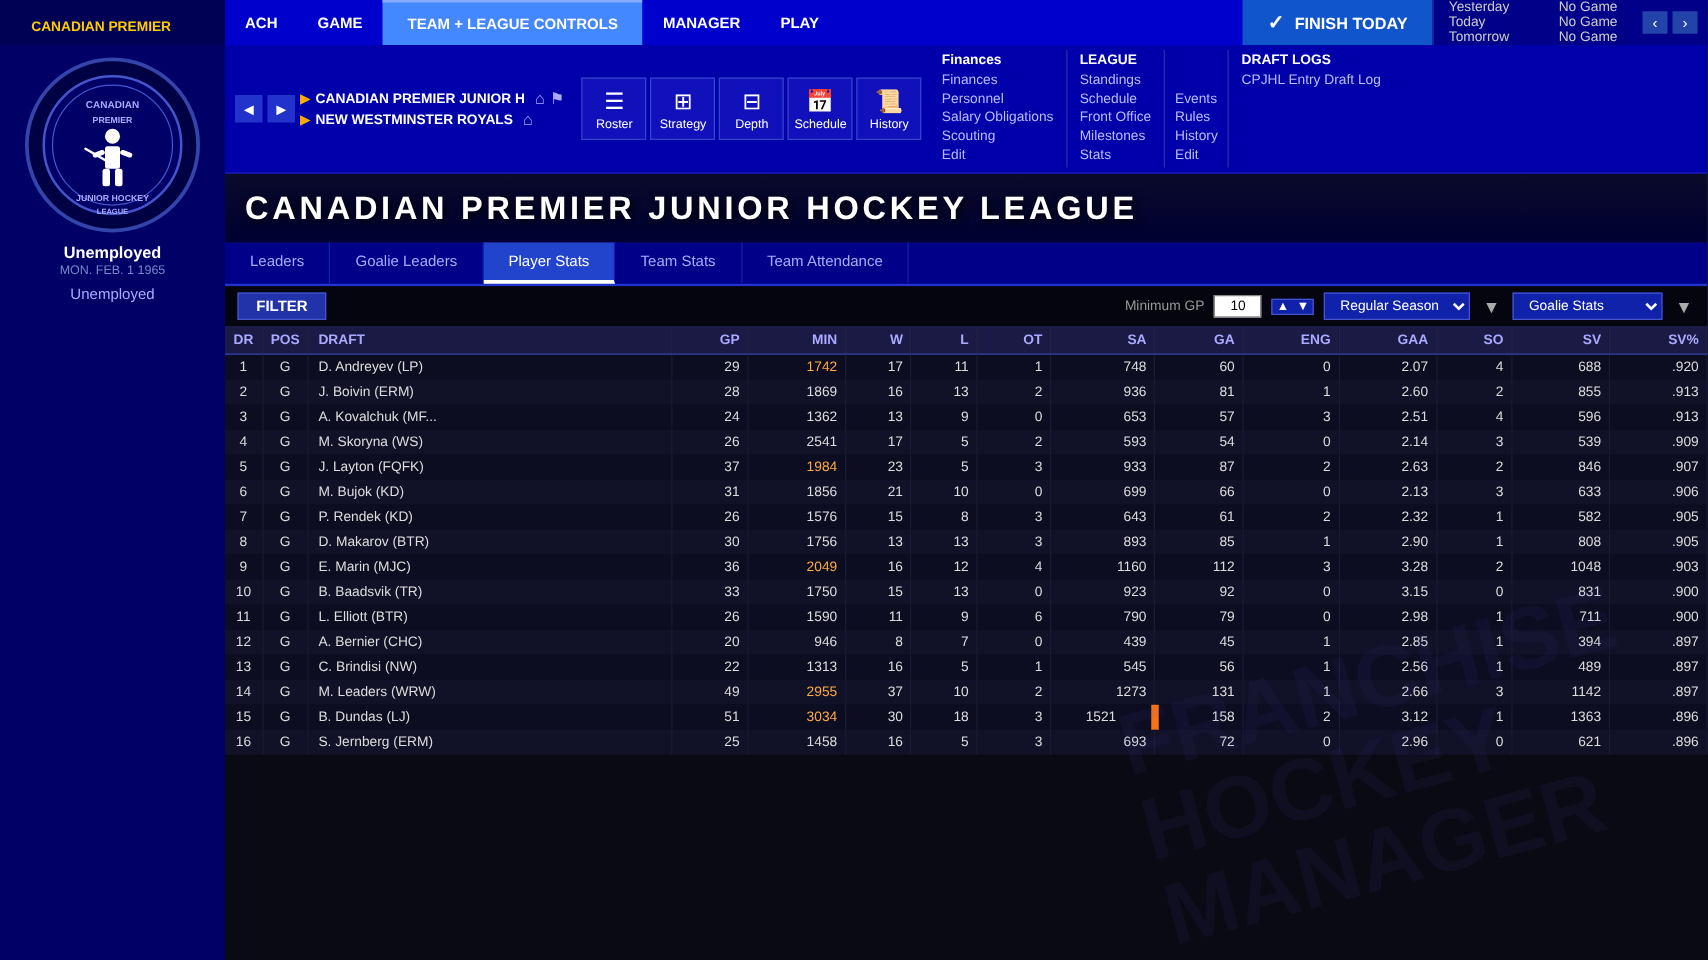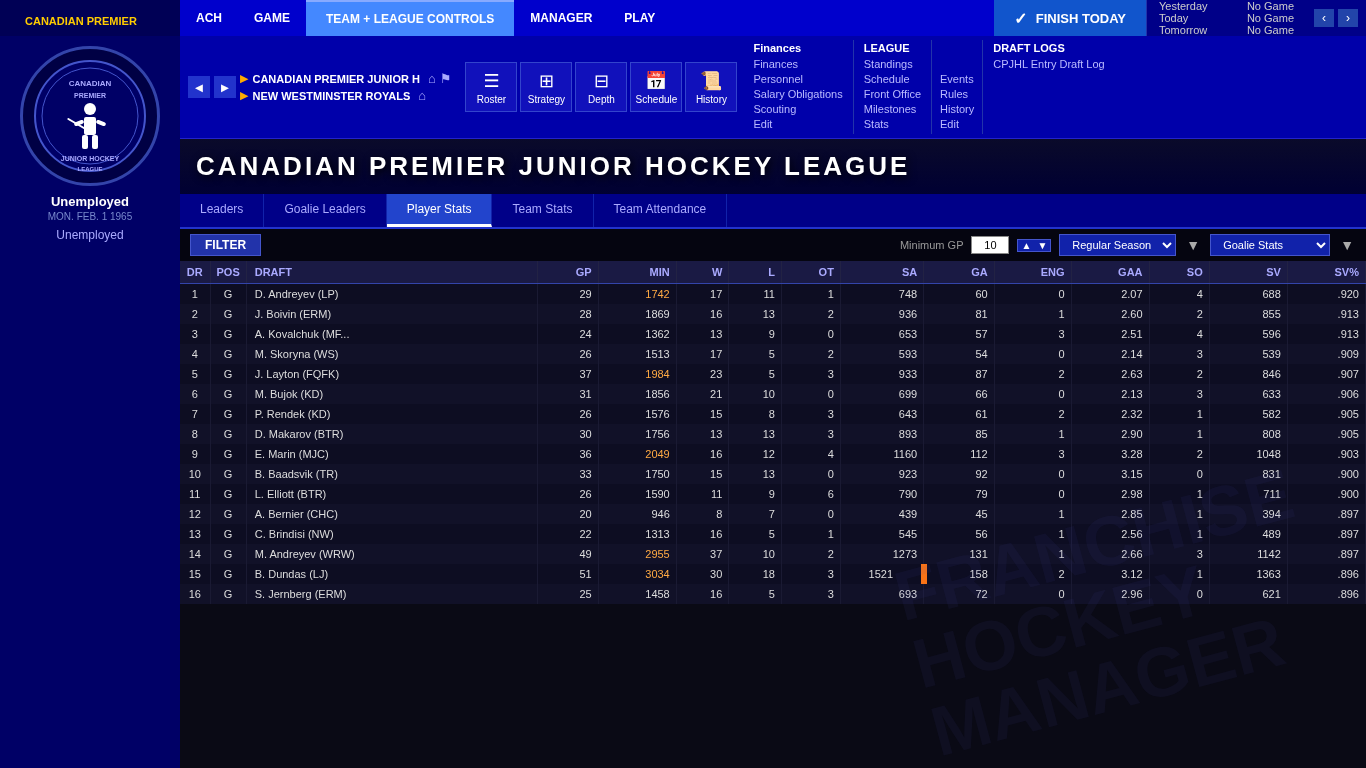--- a/index.html
+++ b/index.html
@@ -285,21 +285,21 @@
       <td style="padding:4px 6px; text-align:right; color:#ddd; border-right:1px solid #1a1a33;">2.51</td>
       <td style="padding:4px 6px; text-align:right; color:#ddd; border-right:1px solid #1a1a33;">4</td>
       <td style="padding:4px 6px; text-align:right; color:#ddd; border-right:1px solid #1a1a33;">596</td>
       <td style="padding:4px 6px; text-align:right; color:#ddd;">.913</td>
     </tr>
               <tr style="background: rgb(17, 17, 40); cursor: pointer;">
       <td style="padding:4px 6px; text-align:center; color:#ddd; border-right:1px solid #1a1a33;">4</td>
       <td style="padding:4px 6px; text-align:center; color:#ddd; border-right:1px solid #1a1a33;">G</td>
       <td style="padding:4px 8px; text-align:left; color:#ddd; border-right:1px solid #1a1a33;">M. Skoryna (WS)</td>
       <td style="padding:4px 6px; text-align:right; color:#ddd; border-right:1px solid #1a1a33;">26</td>
-      <td style="padding:4px 6px; text-align:right; color:#ddd; border-right:1px solid #1a1a33;">1513</td>
+      <td style="padding:4px 6px; text-align:right; color:#ddd; border-right:1px solid #1a1a33;">2541</td>
       <td style="padding:4px 6px; text-align:right; color:#ddd; border-right:1px solid #1a1a33;">17</td>
       <td style="padding:4px 6px; text-align:right; color:#ddd; border-right:1px solid #1a1a33;">5</td>
       <td style="padding:4px 6px; text-align:right; color:#ddd; border-right:1px solid #1a1a33;">2</td>
       <td style="padding:4px 6px; text-align:right; color:#ddd; border-right:1px solid #1a1a33;">593</td>
       <td style="padding:4px 6px; text-align:right; color:#ddd; border-right:1px solid #1a1a33;">54</td>
       <td style="padding:4px 6px; text-align:right; color:#ddd; border-right:1px solid #1a1a33;">0</td>
       <td style="padding:4px 6px; text-align:right; color:#ddd; border-right:1px solid #1a1a33;">2.14</td>
       <td style="padding:4px 6px; text-align:right; color:#ddd; border-right:1px solid #1a1a33;">3</td>
       <td style="padding:4px 6px; text-align:right; color:#ddd; border-right:1px solid #1a1a33;">539</td>
       <td style="padding:4px 6px; text-align:right; color:#ddd;">.909</td>
@@ -453,21 +453,21 @@
       <td style="padding:4px 6px; text-align:right; color:#ddd; border-right:1px solid #1a1a33;">56</td>
       <td style="padding:4px 6px; text-align:right; color:#ddd; border-right:1px solid #1a1a33;">1</td>
       <td style="padding:4px 6px; text-align:right; color:#ddd; border-right:1px solid #1a1a33;">2.56</td>
       <td style="padding:4px 6px; text-align:right; color:#ddd; border-right:1px solid #1a1a33;">1</td>
       <td style="padding:4px 6px; text-align:right; color:#ddd; border-right:1px solid #1a1a33;">489</td>
       <td style="padding:4px 6px; text-align:right; color:#ddd;">.897</td>
     </tr>
               <tr style="background: rgb(17, 17, 40); cursor: pointer;">
       <td style="padding:4px 6px; text-align:center; color:#ddd; border-right:1px solid #1a1a33;">14</td>
       <td style="padding:4px 6px; text-align:center; color:#ddd; border-right:1px solid #1a1a33;">G</td>
-      <td style="padding:4px 8px; text-align:left; color:#ddd; border-right:1px solid #1a1a33;">M. Andreyev (WRW)</td>
+      <td style="padding:4px 8px; text-align:left; color:#ddd; border-right:1px solid #1a1a33;">M. Leaders (WRW)</td>
       <td style="padding:4px 6px; text-align:right; color:#ddd; border-right:1px solid #1a1a33;">49</td>
       <td style="padding:4px 6px; text-align:right; color:#ffaa44; border-right:1px solid #1a1a33;">2955</td>
       <td style="padding:4px 6px; text-align:right; color:#ddd; border-right:1px solid #1a1a33;">37</td>
       <td style="padding:4px 6px; text-align:right; color:#ddd; border-right:1px solid #1a1a33;">10</td>
       <td style="padding:4px 6px; text-align:right; color:#ddd; border-right:1px solid #1a1a33;">2</td>
       <td style="padding:4px 6px; text-align:right; color:#ddd; border-right:1px solid #1a1a33;">1273</td>
       <td style="padding:4px 6px; text-align:right; color:#ddd; border-right:1px solid #1a1a33;">131</td>
       <td style="padding:4px 6px; text-align:right; color:#ddd; border-right:1px solid #1a1a33;">1</td>
       <td style="padding:4px 6px; text-align:right; color:#ddd; border-right:1px solid #1a1a33;">2.66</td>
       <td style="padding:4px 6px; text-align:right; color:#ddd; border-right:1px solid #1a1a33;">3</td>

